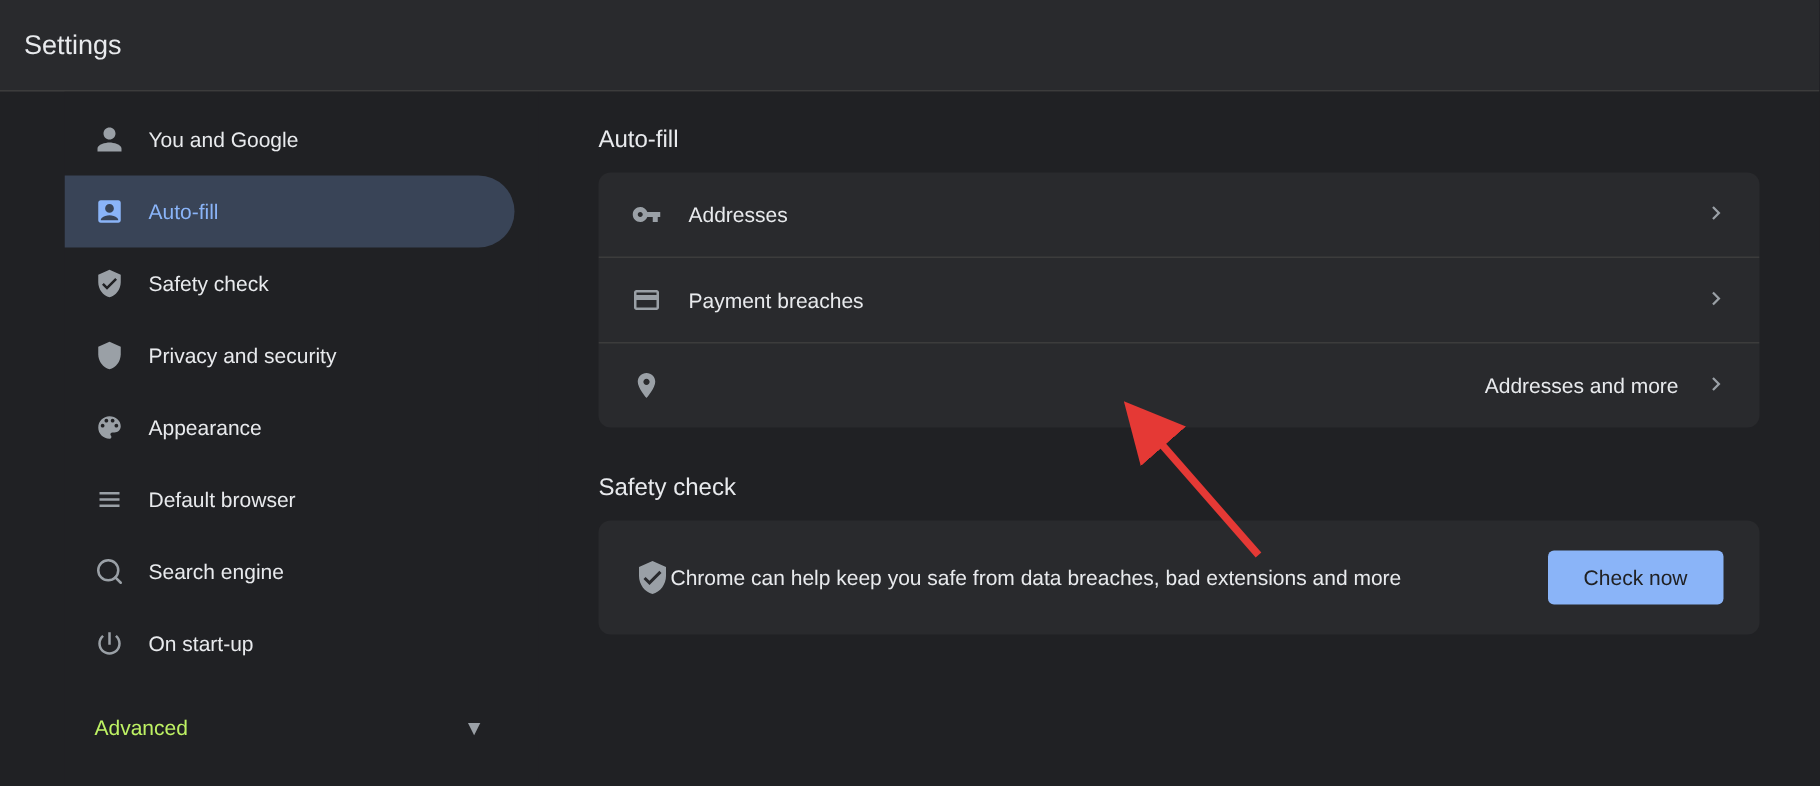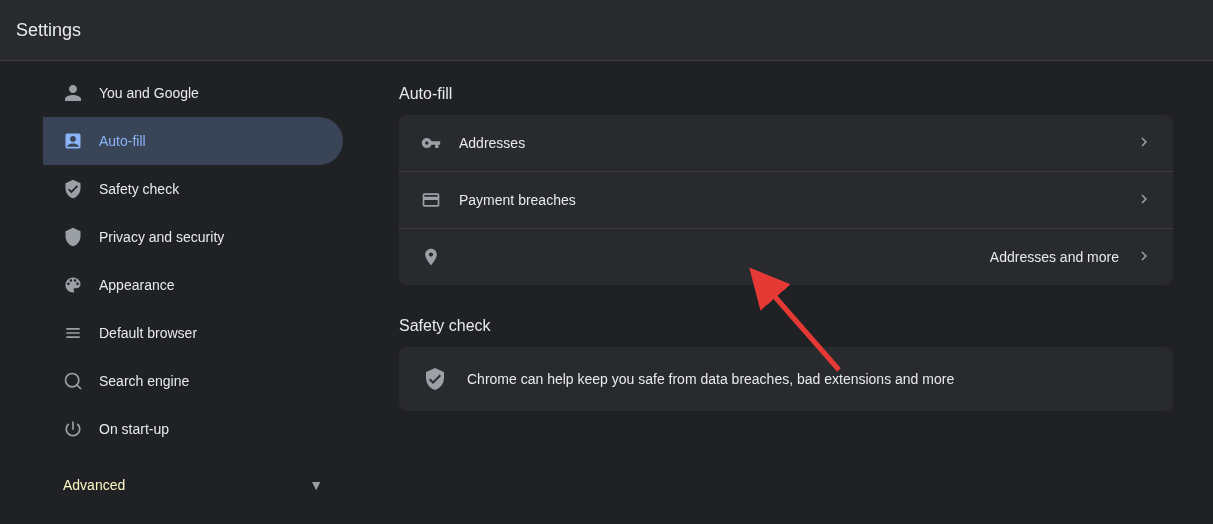--- a/index.html
+++ b/index.html
@@ -163,21 +163,20 @@
       color: #9aa0a6;
     }
 
     
     .safety-check-card {
       background-color: #292a2d;
       border-radius: 8px;
       display: flex;
       align-items: center;
       padding: 20px 24px;
-      gap: 20px;
     }
     .safety-check-card .shield-icon {
       color: #9aa0a6;
       flex-shrink: 0;
       width: 24px;
       height: 24px;
     }
     .safety-check-card .safety-text {
       flex: 1;
       font-size: 14px;
@@ -278,21 +277,21 @@
     <div class="sidebar-item">
       <span class="item-icon">
         <svg width="20" height="20" viewBox="0 0 24 24" fill="currentColor">
           <path d="M13 3h-2v10h2V3zm4.83 2.17l-1.42 1.42C17.99 7.86 19 9.81 19 12c0 3.87-3.13 7-7 7s-7-3.13-7-7c0-2.19 1.01-4.14 2.58-5.42L6.17 5.17C4.23 6.82 3 9.26 3 12c0 4.97 4.03 9 9 9s9-4.03 9-9c0-2.74-1.23-5.18-3.17-6.83z"></path>
         </svg>
       </span>
       <span class="item-label">On start-up</span>
     </div>
 
     <div class="sidebar-item" style="margin-top: 8px;">
-      <span class="item-label" style="font-size:14px; color:#fef9c3;">Advanced</span>
+      <span class="item-label" style="font-size:14px; color:#bef264;">Advanced</span>
       <span class="advanced-arrow">▼</span>
     </div>
 
   </nav>
 
   <div class="content">
     <div class="content-wrapper" style="position:relative;">
 
       <h2 class="section-title">Auto-fill</h2>
       <div class="card-list">
@@ -354,18 +353,19 @@
       </div>
 
       <h2 class="section-title">Safety check</h2>
       <div class="safety-check-card">
         <span class="shield-icon">
           <svg width="24" height="24" viewBox="0 0 24 24" fill="#9aa0a6">
             <path d="M12 1L3 5v6c0 5.55 3.84 10.74 9 12 5.16-1.26 9-6.45 9-12V5l-9-4zm-2 16l-4-4 1.41-1.41L10 14.17l6.59-6.59L18 9l-8 8z"></path>
           </svg>
         </span>
         <span class="safety-text">Chrome can help keep you safe from data breaches, bad extensions and more</span>
+        <button class="check-now-btn">Check now</button>
       </div>
 
     </div>
   </div>
 
 </div>
 
 </body></html>

